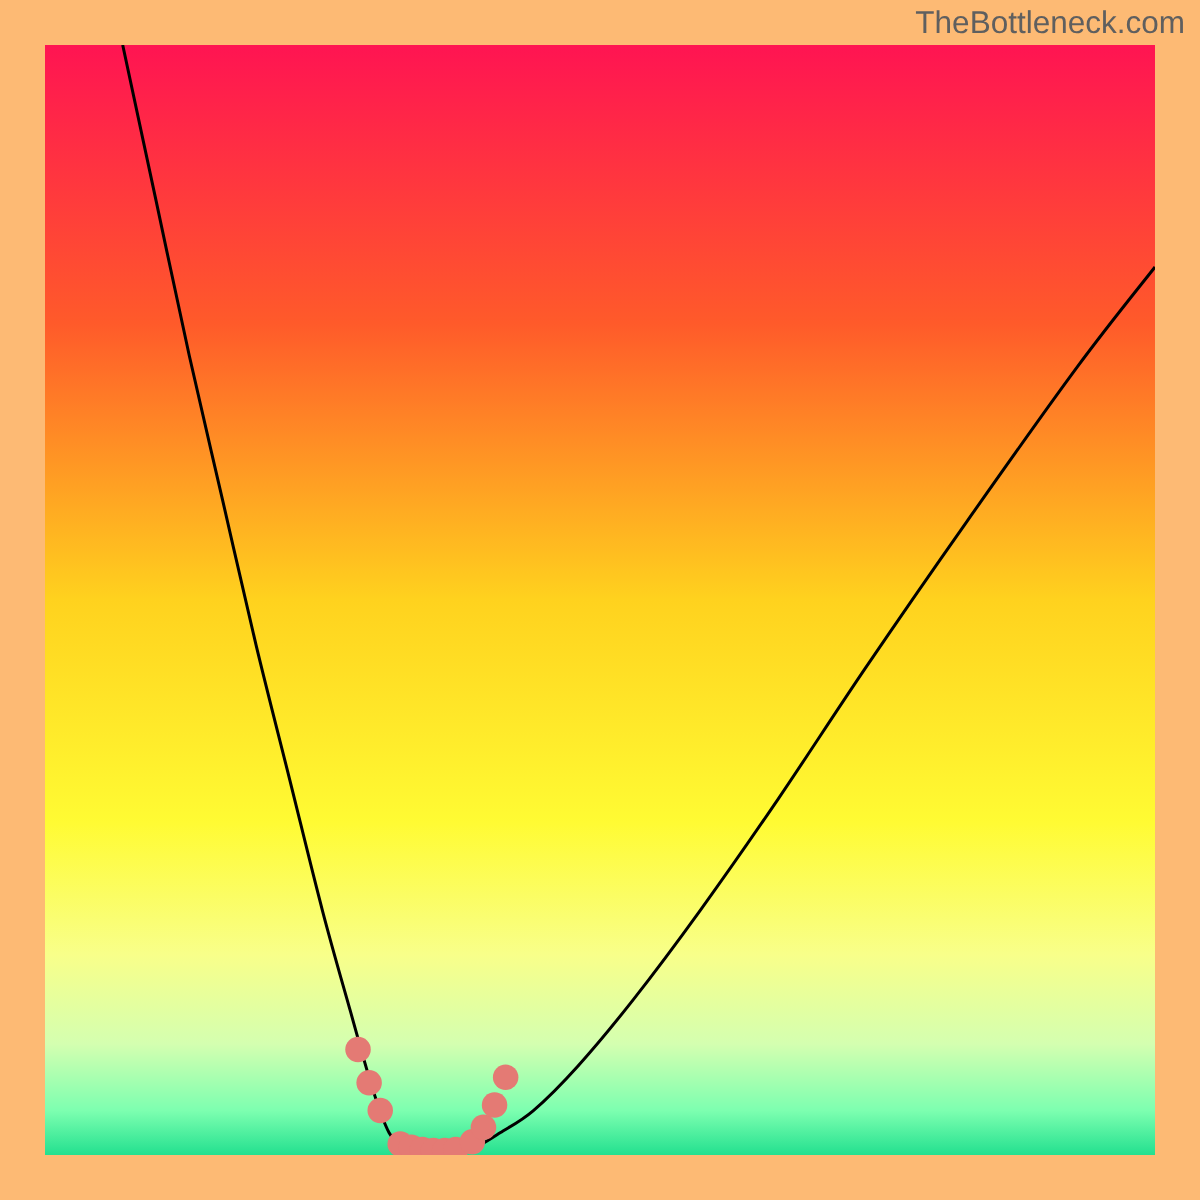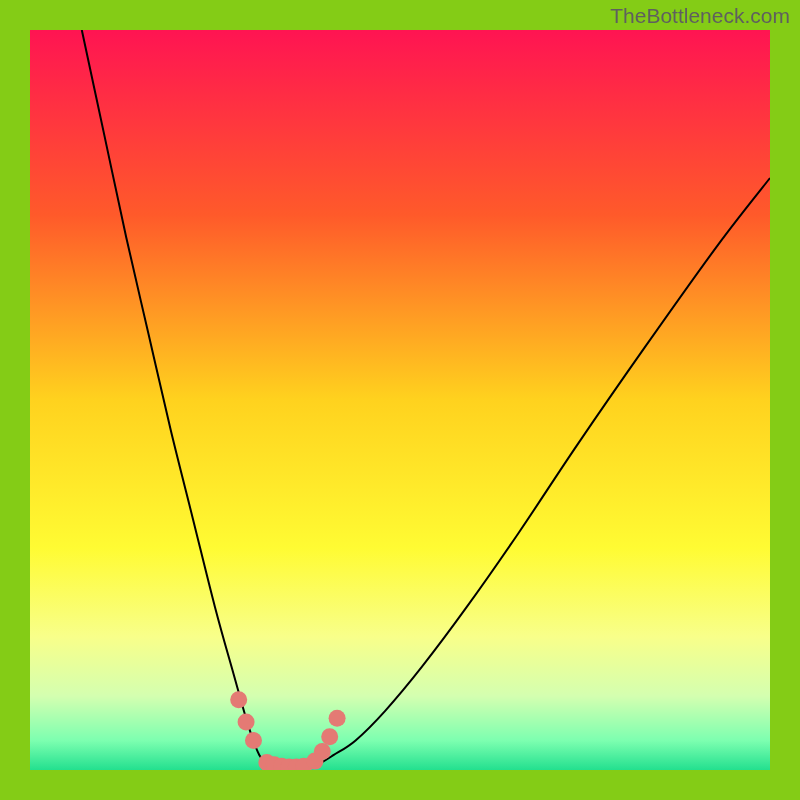--- a/index.html
+++ b/index.html
@@ -5,21 +5,21 @@
   body {
     margin: 0;
     padding: 0;
     background: #ffffff;
     font-family: Arial, sans-serif;
   }
   .container {
     width: 800px;
     height: 800px;
     position: relative;
-    background: #84cc16;
+    background: #fdba74;
   }
   .watermark {
     position: absolute;
     top: 4px;
     right: 10px;
     color: #5f5f5f;
     font-size: 21px;
     font-family: Arial, sans-serif;
     z-index: 10;
   }

